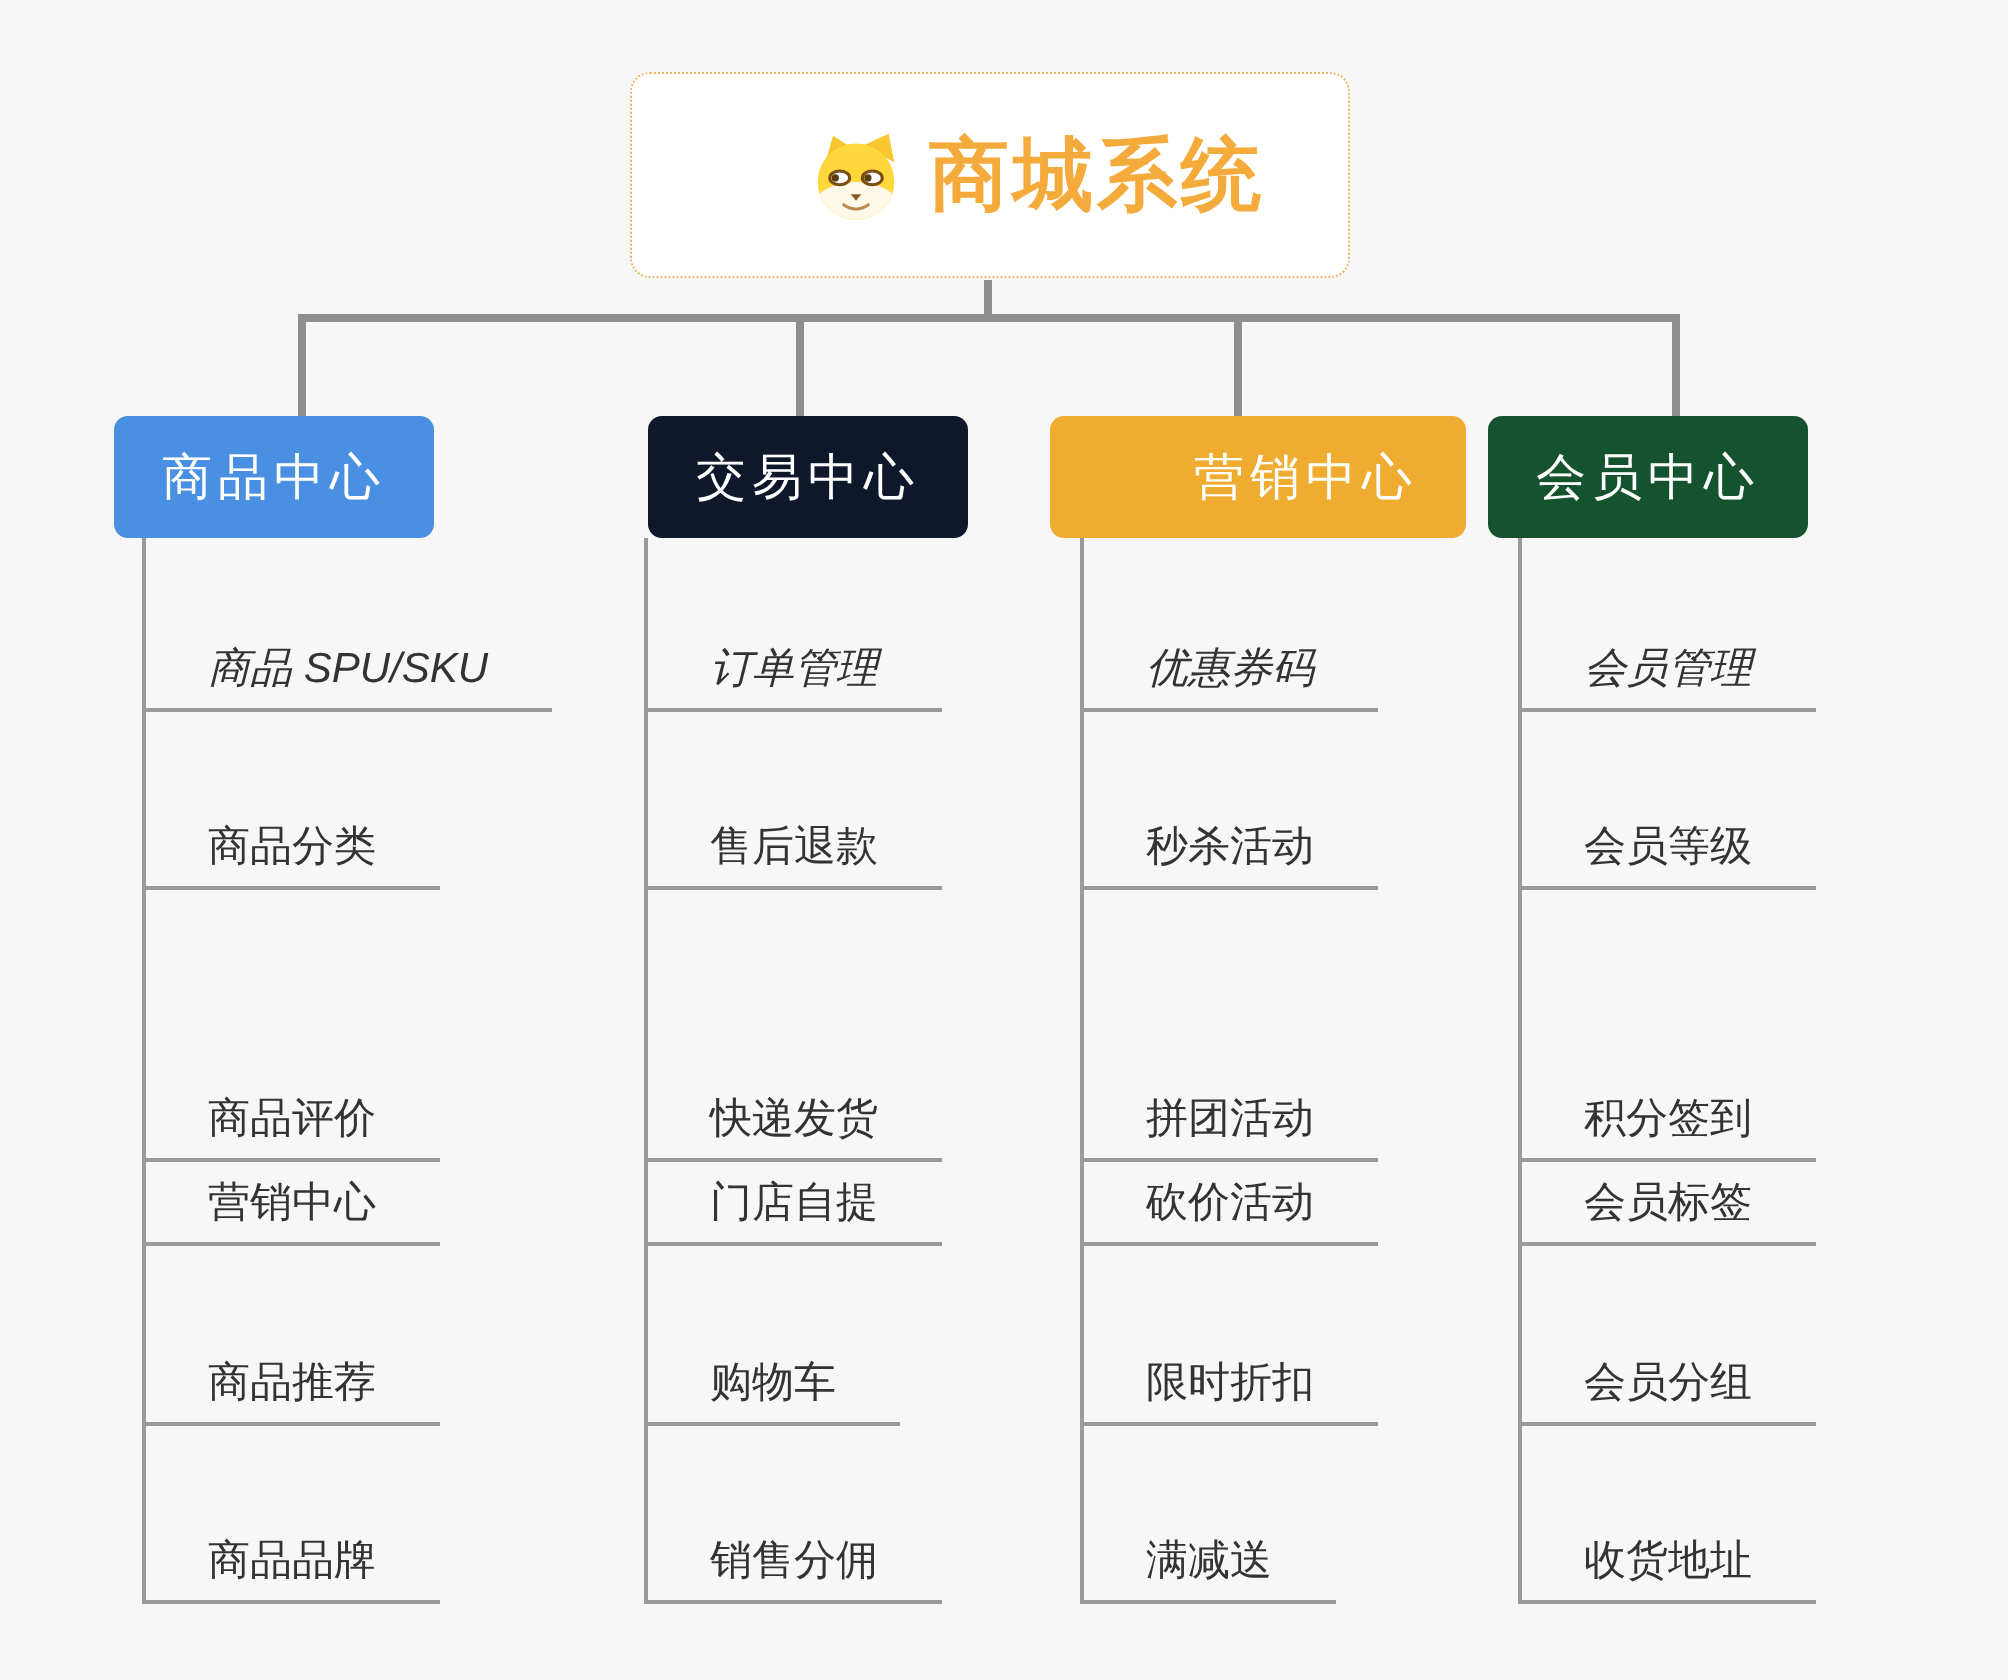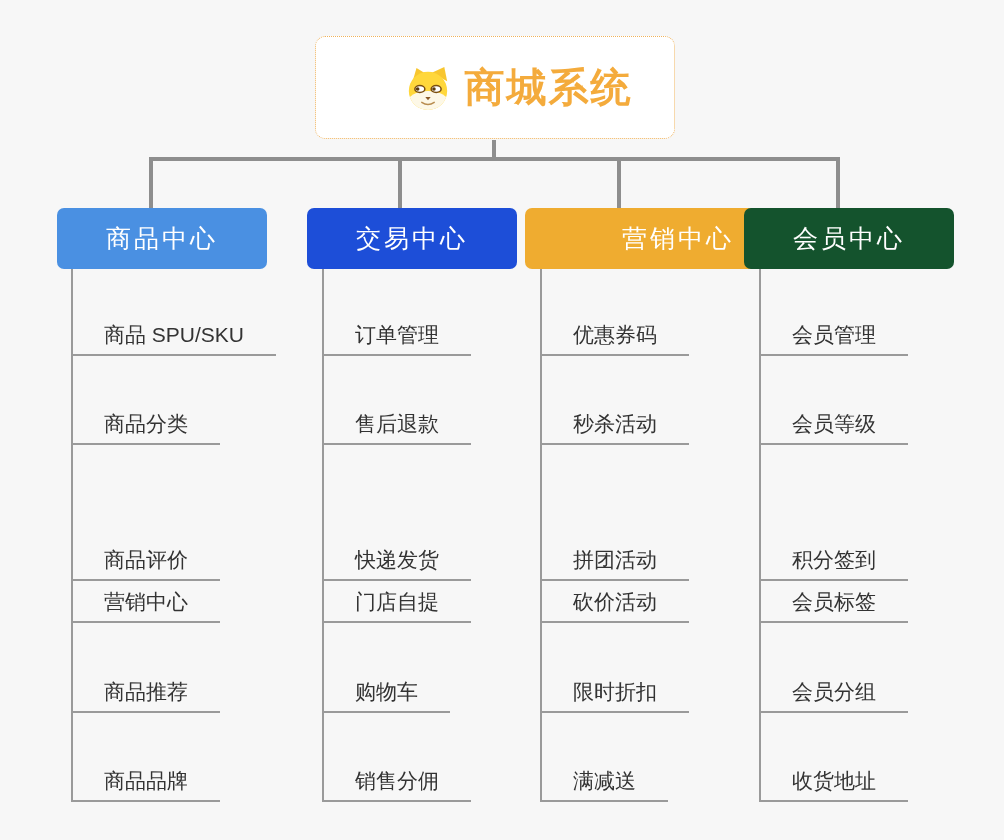--- a/index.html
+++ b/index.html
@@ -19,41 +19,41 @@
   
   .root-node{
     position:absolute;left:315px;top:36px;width:360px;height:103px;
     background:#ffffff;border:1px dotted #f0b35c;border-radius:10px;
     box-sizing:border-box;display:flex;align-items:center;justify-content:center;gap:14px;padding-left:47px;
   }
   .root-title{font-size:40px;font-weight:bold;color:#f4ab3c;letter-spacing:2px;}
   .dog-icon{width:46px;height:46px;display:inline-block;}
   
   .branch{
-    position:absolute;top:208px;width:210px;height:61px;border-radius:7px;
+    position:absolute;top:208px;width:160px;height:61px;border-radius:7px;
     color:#ffffff;font-size:25px;letter-spacing:3px;
     display:flex;align-items:center;justify-content:center;cursor:default;
   }
   .branch-1{left:57px;background:#4a90e2;}
-  .branch-2{left:307px;background:#1d4ed8;}
+  .branch-2{left:324px;background:#0f172a;}
   .branch-3{left:525px;background:#efac30;padding-left:48px;}
   .branch-4{left:744px;background:#14532d;}
   
   .col{position:absolute;top:269px;width:1px;}
   .col-1{left:71px;}
   .col-2{left:322px;}
   .col-3{left:540px;}
   .col-4{left:759px;}
   .vline{position:absolute;left:0;top:0;width:2px;height:531px;background:#9a9a9a;}
   .leaf{
     position:absolute;left:0;white-space:nowrap;
     font-size:21px;color:#333333;line-height:26px;
     padding:0 32px 6px 33px;border-bottom:2px solid #9a9a9a;
   }
-  .leaf-1{top:53px;}
+  .leaf-1{top:53px;font-style:italic;}
   .leaf-2{top:142px;}
   .leaf-3{top:231px;margin-top:47px;}
   .leaf-4{top:320px;}
   .leaf-5{top:410px;}
   .leaf-6{top:499px;}
 </style>
 </head>
 <body>
 
 <div class="canvas">

